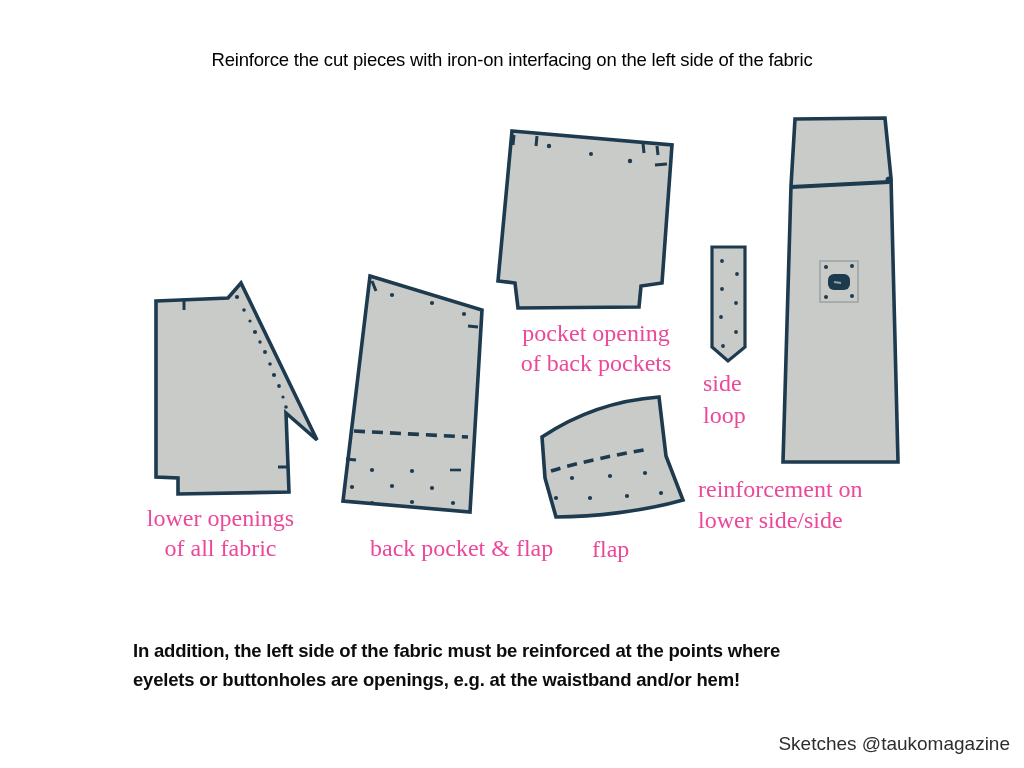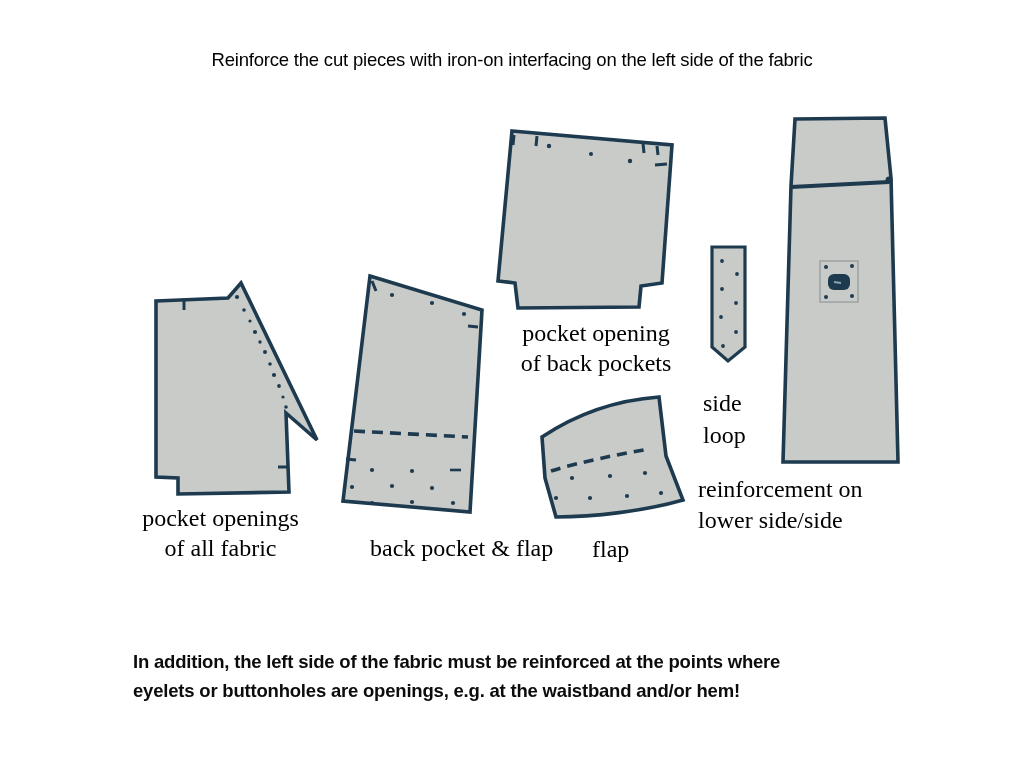--- a/index.html
+++ b/index.html
@@ -17,39 +17,38 @@
     position:absolute;left:0;top:49px;width:1024px;
     text-align:center;
     font-size:18.5px;letter-spacing:-0.2px;
     color:#000000;
   }
 
   .piece-label{
     position:absolute;
     font-family:"Liberation Serif", serif;
     font-size:24px;
-    color:#000000;
+    color:#ec4899;
     line-height:30px;
     white-space:nowrap;
   }
   .piece-label .ln{display:block;}
   .lbl-pocket-openings{left:118px;top:503px;width:205px;text-align:center;}
   .lbl-back-pocket{left:322px;top:533px;margin-left:48px;}
   .lbl-pocket-opening-back{left:498px;top:318px;width:196px;text-align:center;}
   .lbl-flap{left:592px;top:534px;}
-  .lbl-side-loop{left:703px;top:367px;line-height:32px;margin-top:20px;}
+  .lbl-side-loop{left:703px;top:367px;line-height:32px;}
   .lbl-reinforcement{left:698px;top:474px;width:204px;text-align:left;line-height:31px;}
 
   .note{
     position:absolute;left:133px;top:637px;
     font-size:18.5px;font-weight:bold;
     letter-spacing:-0.2px;
     line-height:28.5px;
     color:#0c0c0c;
-    margin-top:11px;
   }
   .note .ln{display:block;}
 
   .credit{
     position:absolute;right:14px;top:733px;
     font-size:19px;color:#2e2e2e;
   }
 </style>
 </head>
 <body>
@@ -154,21 +153,21 @@
           <circle cx="826" cy="297" r="2"></circle>
             <circle cx="852" cy="296" r="2"></circle>
         </g>
         <rect x="828" y="274" width="22" height="16" rx="6" fill="#1d3a4f" stroke="none"></rect>
         <line x1="834" y1="282" x2="841" y2="283" stroke="#8fa3ad" stroke-width="2"></line>
       </g>
     </g>
   </svg>
 
   <div class="piece-label lbl-pocket-openings">
-    <span class="ln">pocket openings</span>
+    <span class="ln">lower openings</span>
     <span class="ln">of all fabric</span>
   </div>
 
   <div class="piece-label lbl-back-pocket">back pocket &amp; flap</div>
 
   <div class="piece-label lbl-pocket-opening-back">
     <span class="ln">pocket opening</span>
     <span class="ln">of back pockets</span>
   </div>
 
@@ -182,14 +181,15 @@
   <div class="piece-label lbl-reinforcement">
     <span class="ln">reinforcement on</span>
     <span class="ln">lower side/side</span>
   </div>
 
   <div class="note">
     <span class="ln">In addition, the left side of the fabric must be reinforced at the points where</span>
     <span class="ln">eyelets or buttonholes are openings, e.g. at the waistband and/or hem!</span>
   </div>
 
+  <div class="credit">Sketches @taukomagazine</div>
 
 </div>
 
 </body></html>

